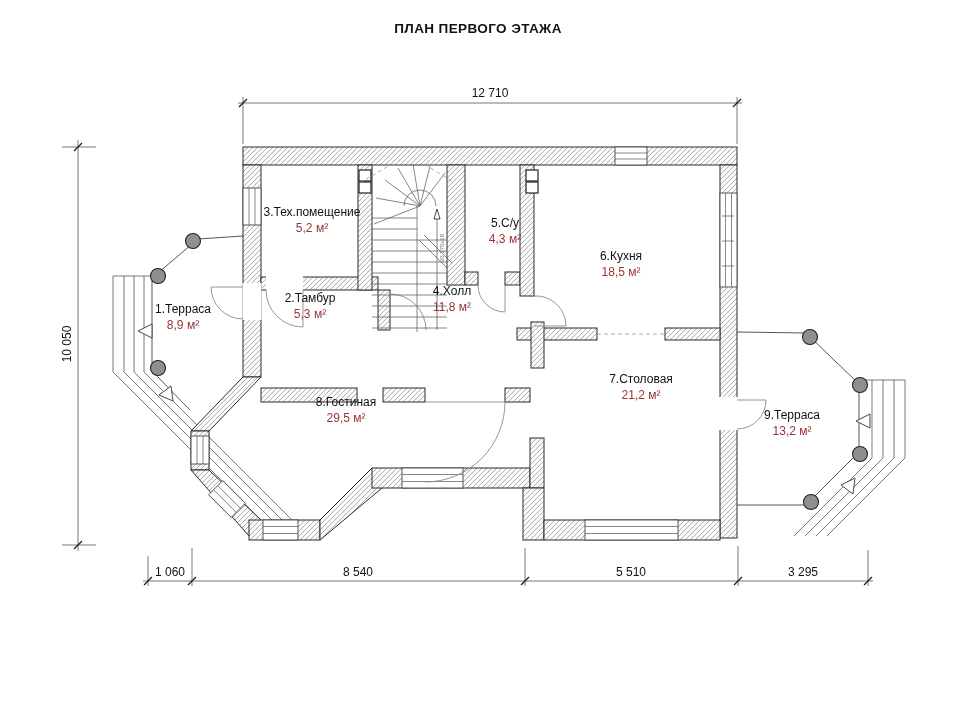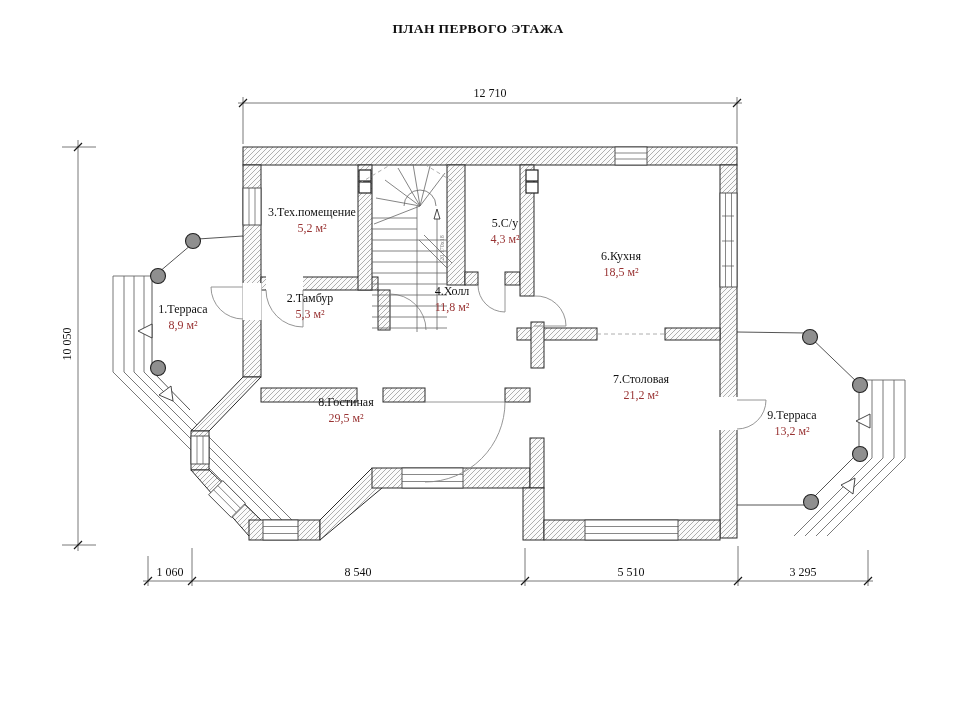--- a/index.html
+++ b/index.html
@@ -1,17 +1,17 @@
 <!DOCTYPE html>
 <html style="--area-text: #993333; --column-fill: #8f8f8f; --wall-line: #2b2b2b; --hatch-line: #a6a6a6;"><head>
 <meta charset="utf-8">
 <style>
   html,body{margin:0;padding:0;background:#fff;}
   .canvas{position:relative;width:956px;height:717px;background:#ffffff;overflow:hidden;
-          font-family:Liberation Serif, serif;}
+          font-family:Liberation Sans, sans-serif;}
   svg{position:absolute;left:0;top:0;}
   
   .w{fill:url(#hatch);stroke:var(--wall-line,#2b2b2b);stroke-width:1;}
   .hl{stroke:var(--hatch-line,#a6a6a6);stroke-width:.9;}
   
   .tl{stroke:#555;stroke-width:1;fill:none;}
   .st{stroke:#6a6a6a;stroke-width:.9;fill:none;}
   
   .win{fill:#ffffff;stroke:#444;stroke-width:.9;}
   .wl{stroke:#555;stroke-width:.7;}

